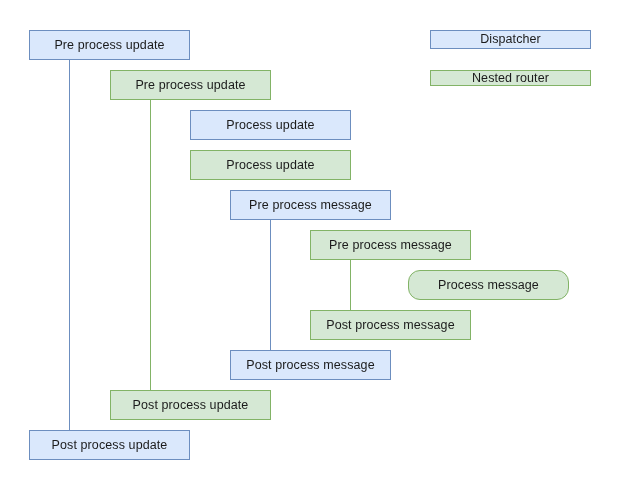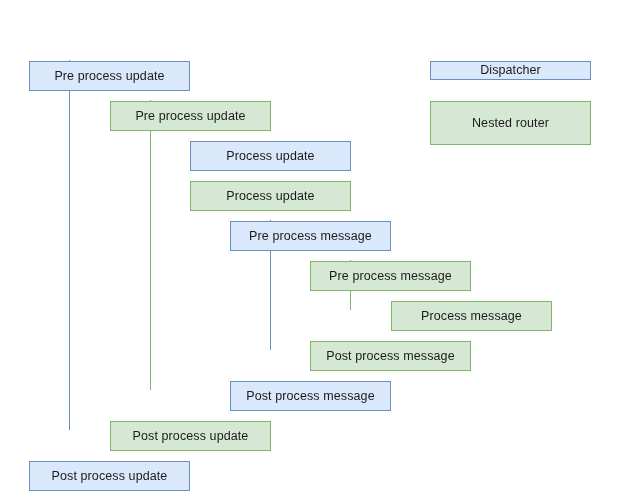--- a/index.html
+++ b/index.html
@@ -26,21 +26,20 @@
     border-style: solid;
     display: flex;
     align-items: center;
     justify-content: center;
     font-size: 12.5px;
     line-height: 1;
     color: #1b1b1b;
     letter-spacing: 0.1px;
     white-space: nowrap;
     z-index: 2;
-    margin-top: 31px;
   }
   .node.dispatcher {
     background: #dae8fc;
     border-color: #6c8ebf;
   }
   .node.router {
     background: #d5e8d4;
     border-color: #82b366;
   }
   .edge {
@@ -78,38 +77,38 @@
       </div>
       <div class="node router" style="left: 190px; top: 150px; width: 161px; height: 30px;">
         <span>Process update</span>
       </div>
       <div class="node dispatcher" style="left: 230px; top: 190px; width: 161px; height: 30px;">
         <span>Pre process message</span>
       </div>
       <div class="node router" style="left: 310px; top: 230px; width: 161px; height: 30px;">
         <span>Pre process message</span>
       </div>
-      <div class="node router" style="left: 391px; top: 270px; width: 161px; height: 30px;">
+      <div class="node router" style="left: 408px; top: 270px; width: 161px; height: 30px; border-radius: 12px;">
         <span>Process message</span>
       </div>
       <div class="node router" style="left: 310px; top: 310px; width: 161px; height: 30px;">
         <span>Post process message</span>
       </div>
       <div class="node dispatcher" style="left: 230px; top: 350px; width: 161px; height: 30px;">
         <span>Post process message</span>
       </div>
       <div class="node router" style="left: 110px; top: 390px; width: 161px; height: 30px;">
         <span>Post process update</span>
       </div>
       <div class="node dispatcher" style="left: 29px; top: 430px; width: 161px; height: 30px;">
         <span>Post process update</span>
       </div>
     </div>
   <div>
       <div class="node dispatcher" style="left: 430px; top: 30px; width: 161px; height: 19px;">
         <span>Dispatcher</span>
       </div>
-      <div class="node router" style="left: 430px; top: 70px; width: 161px; height: 44px;">
+      <div class="node router" style="left: 430px; top: 70px; width: 161px; height: 16px;">
         <span>Nested router</span>
       </div>
     </div>
 
 </div>
 
 </body></html>

